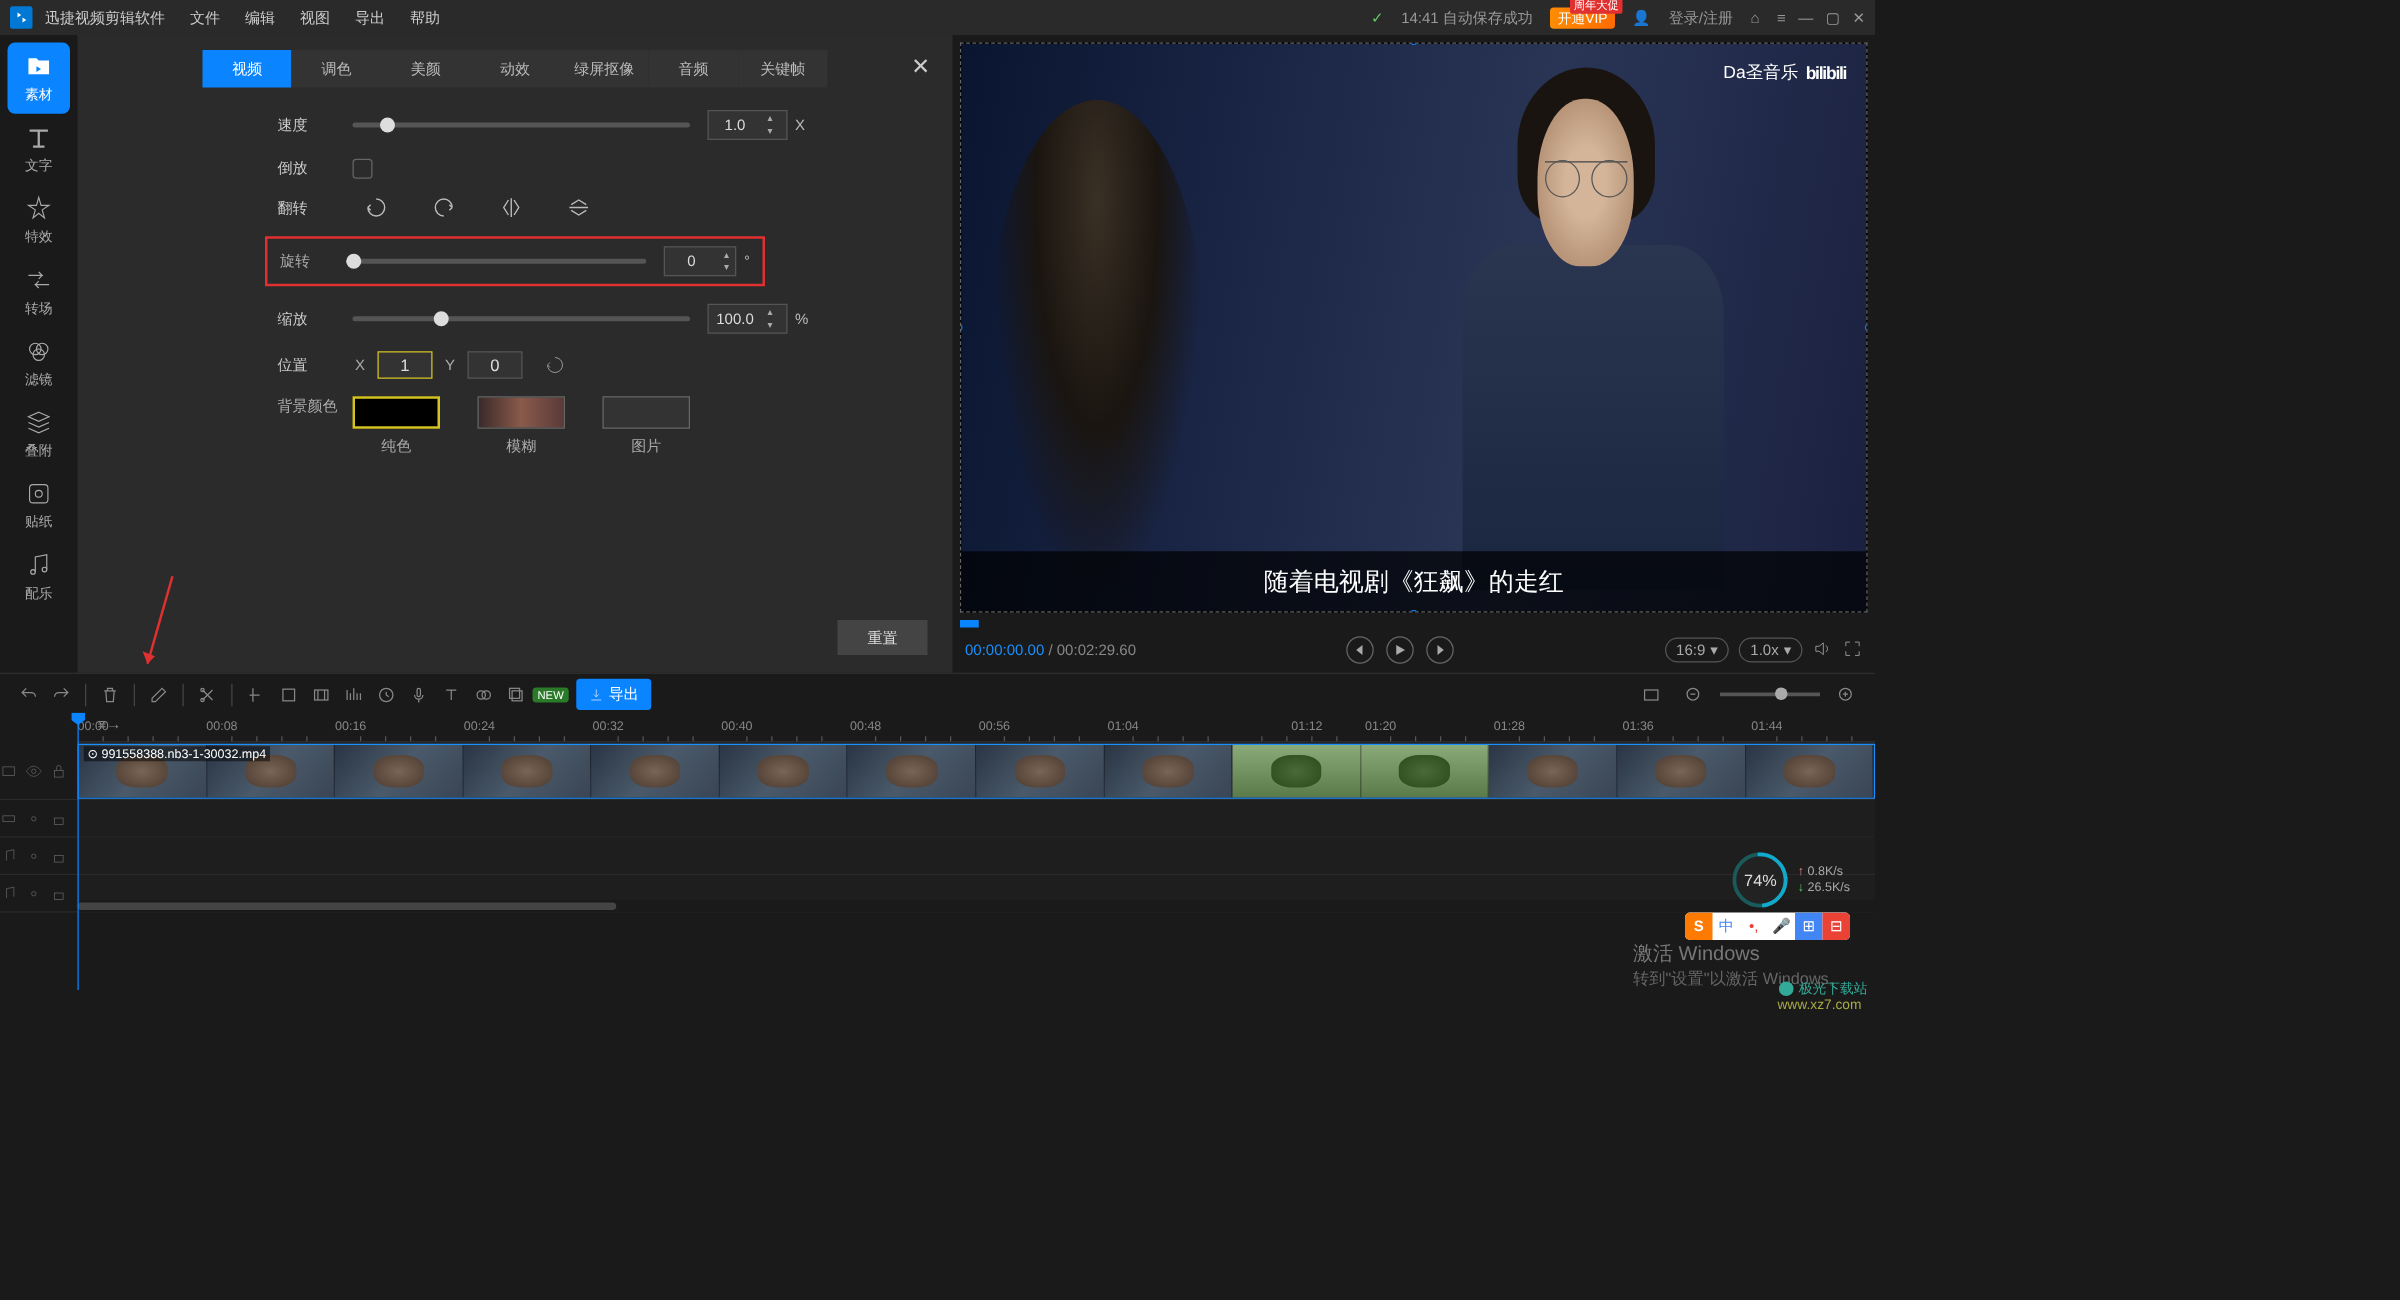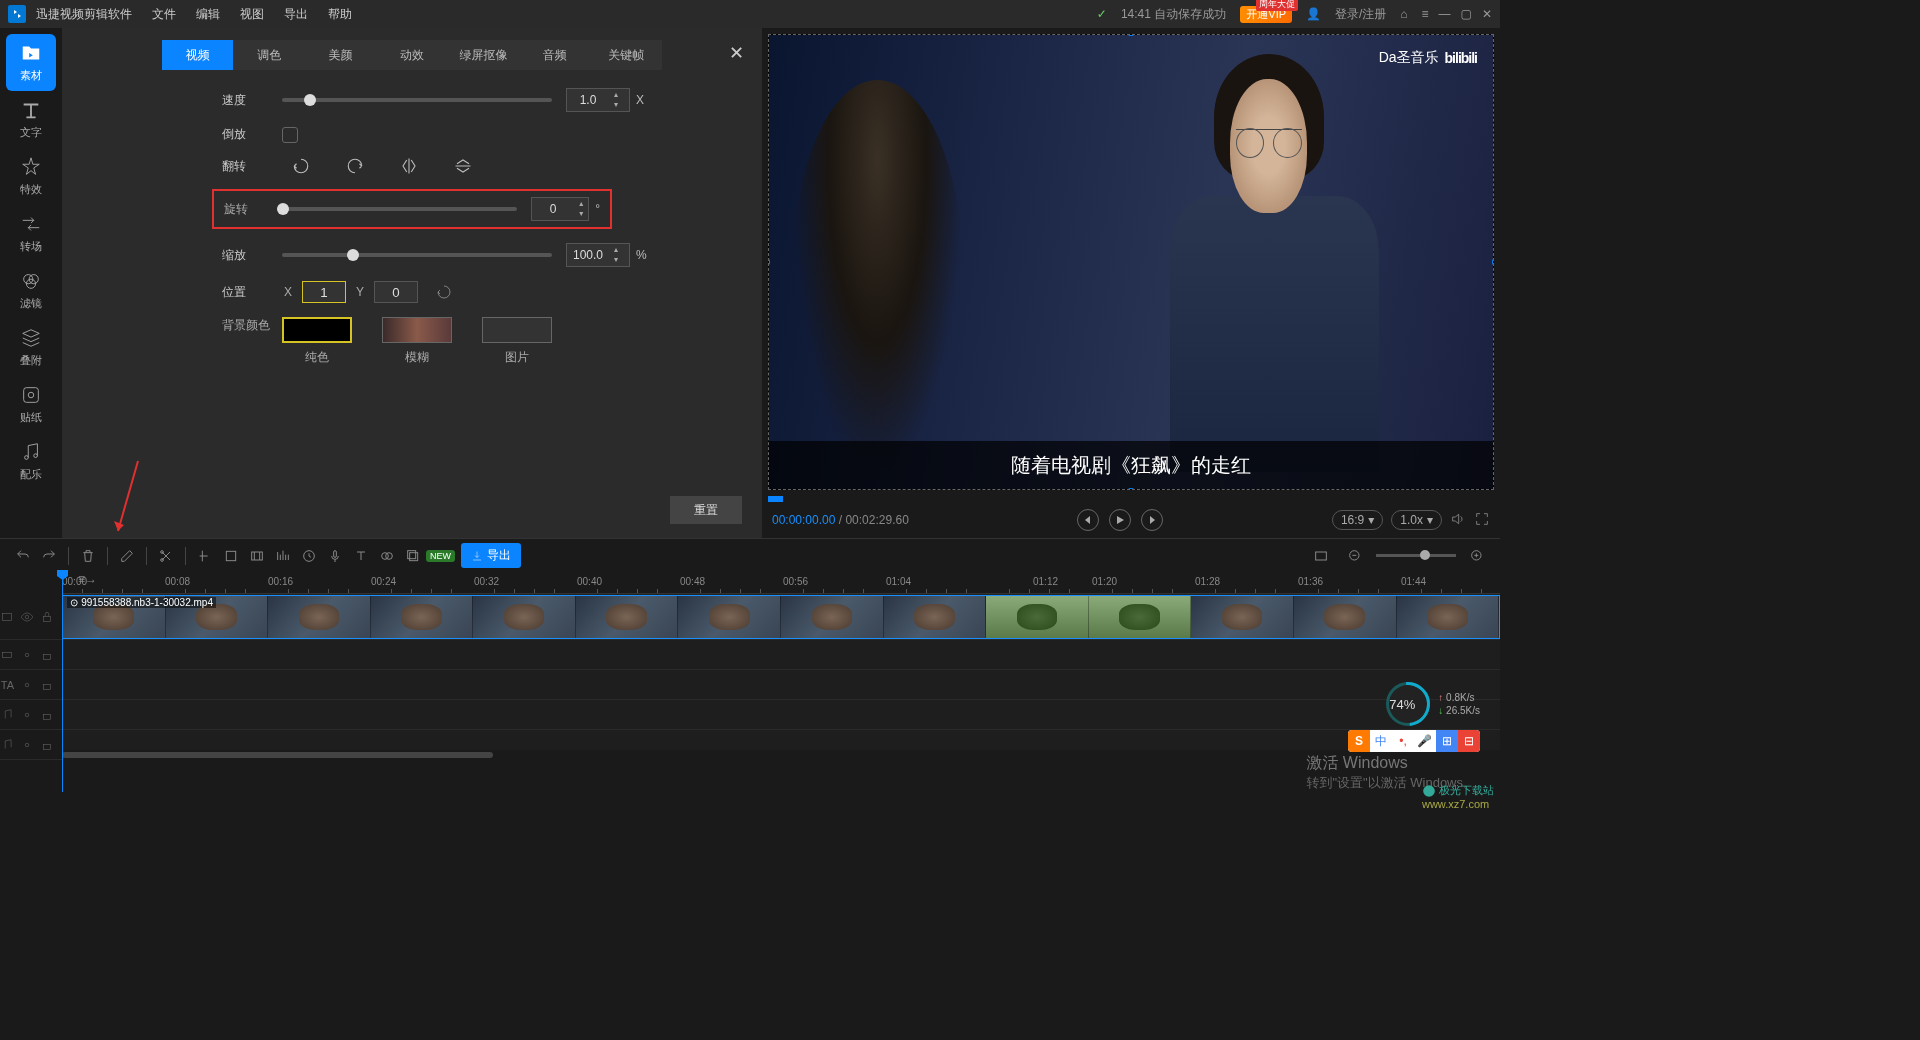--- a/index.html
+++ b/index.html
@@ -137,21 +137,21 @@
 .track.thin .track-body { background: #1e1e1e; }
 
 .list-btn { position: absolute; left: 16px; top: 0px; color: #888; cursor: pointer; }
 
 
 .red-arrow { position: absolute; left: 108px; top: 456px; width: 40px; height: 90px; pointer-events: none; z-index: 20; }
 .red-arrow svg { width: 100%; height: 100%; }
 
 
 .perf-widget { position: absolute; right: 20px; bottom: 86px; display: flex; align-items: center; gap: 8px; }
-.perf-circle { width: 44px; height: 44px; border-radius: 50%; border: 3px solid #1a5a5a; display: flex; align-items: center; justify-content: flex-start; color: #ddd; font-size: 13px; background: #222; position: relative; }
+.perf-circle { width: 44px; height: 44px; border-radius: 50%; border: 3px solid #1a5a5a; display: flex; align-items: center; justify-content: center; color: #ddd; font-size: 13px; background: #222; position: relative; }
 .perf-circle::before { content:''; position: absolute; inset: -3px; border-radius: 50%; border: 3px solid transparent; border-top-color: #1ac; border-right-color: #1ac; transform: rotate(40deg); }
 .perf-text { font-size: 10px; line-height: 1.3; }
 .perf-text .up::before { content:'↑ '; color:#e88; }
 .perf-text .dn::before { content:'↓ '; color:#5c5; }
 
 .ime-bar { position: absolute; right: 20px; bottom: 60px; display: flex; background: #fff; border-radius: 4px; overflow: hidden; height: 22px; }
 .ime-bar .seg { width: 22px; display: flex; align-items: center; justify-content: center; font-size: 12px; }
 .ime-bar .s1 { background: #ff7a00; color:#fff; font-weight: bold; }
 .ime-bar .s2 { color:#4285f4; } .ime-bar .s3 { color:#ea4335; }
 .ime-bar .s4 { color:#4285f4; } .ime-bar .s5 { background:#4285f4; color:#fff; }
@@ -679,32 +679,20 @@
             <circle cx="12" cy="12" r="3"></circle>
           </svg>
           <svg viewBox="0 0 24 24">
             <rect x="6" y="11" width="12" height="9"></rect>
           </svg>
         </div>
       <div class="track-body"></div>
     </div>
     <div class="track thin">
       <div class="track-head">
-          <span style="color:#666;font-size:11px">TA</span>
-          <svg viewBox="0 0 24 24">
-            <circle cx="12" cy="12" r="3"></circle>
-          </svg>
-          <svg viewBox="0 0 24 24">
-            <rect x="6" y="11" width="12" height="9"></rect>
-          </svg>
-        </div>
-      <div class="track-body"></div>
-    </div>
-    <div class="track thin">
-      <div class="track-head">
           <svg viewBox="0 0 24 24">
             <path d="M9 18V5l10-2v13"></path>
           </svg>
           <svg viewBox="0 0 24 24">
             <circle cx="12" cy="12" r="3"></circle>
           </svg>
           <svg viewBox="0 0 24 24">
             <rect x="6" y="11" width="12" height="9"></rect>
           </svg>
         </div>

